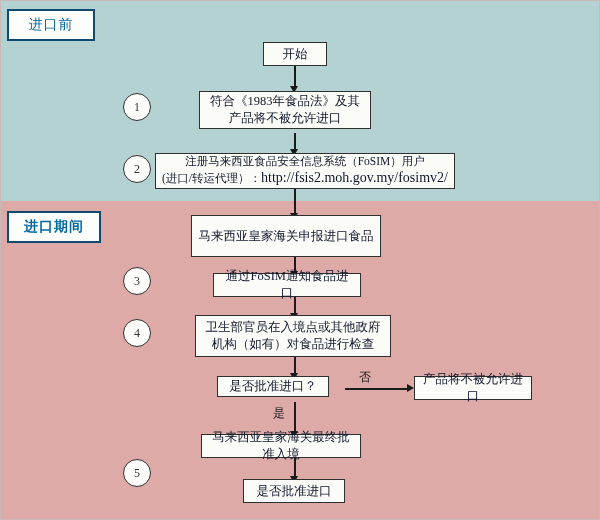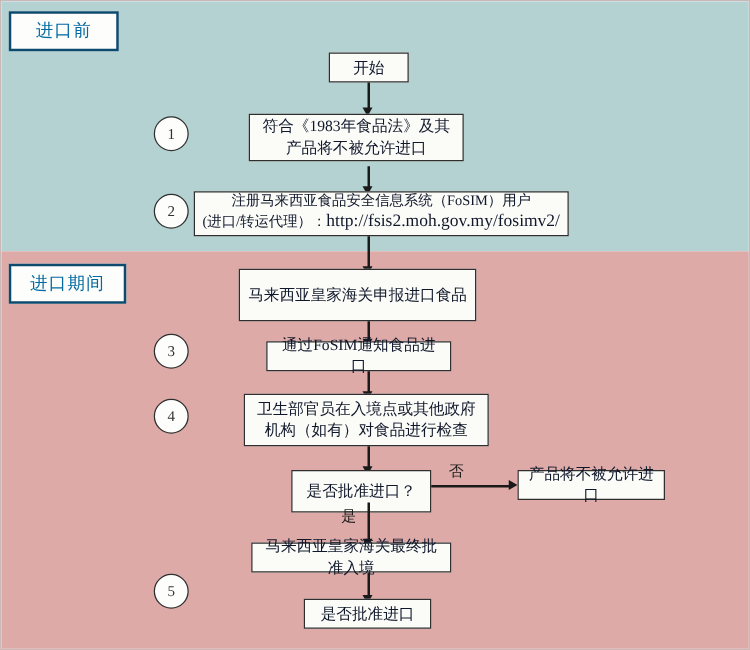--- a/index.html
+++ b/index.html
@@ -49,20 +49,21 @@
     left: 6px;
     top: 8px;
     width: 88px;
     height: 32px;
   }
   #phase-label-during {
     left: 6px;
     top: 210px;
     width: 94px;
     height: 32px;
+    font-weight: bold;
   }
   .node {
     position: absolute;
     background: #fbfbf8;
     border: 1.6px solid #2f2f2f;
     box-sizing: border-box;
     display: flex;
     flex-direction: column;
     align-items: center;
     justify-content: center;
@@ -178,21 +179,21 @@
   <div class="arrow-down" style="left:289px; top:312px;"></div>
 
   <div class="node" id="node-inspect" style="left:194px; top:314px; width:196px; height:42px;">
     <span>卫生部官员在入境点或其他政府</span>
     <span class="line2">机构（如有）对食品进行检查</span>
   </div>
 
   <div class="conn-v" style="left:293px; top:356px; height:18px;"></div>
   <div class="arrow-down" style="left:289px; top:372px;"></div>
 
-  <div class="node" id="node-decision" style="left:232px; top:375px; width:112px; height:34px;">是否批准进口？</div>
+  <div class="node" id="node-decision" style="left:216px; top:375px; width:112px; height:21px;">是否批准进口？</div>
 
   <div class="conn-h" style="left:344px; top:387px; width:64px;"></div>
   <div class="arrow-right" style="left:406px; top:383px;"></div>
   <div class="edge-label" style="left:358px; top:368px;">否</div>
 
   <div class="node" id="node-rejected" style="left:413px; top:375px; width:118px; height:24px;">产品将不被允许进口</div>
 
   <div class="conn-v" style="left:293px; top:401px; height:31px;"></div>
   <div class="arrow-down" style="left:289px; top:430px;"></div>
   <div class="edge-label" style="left:272px; top:404px;">是</div>

